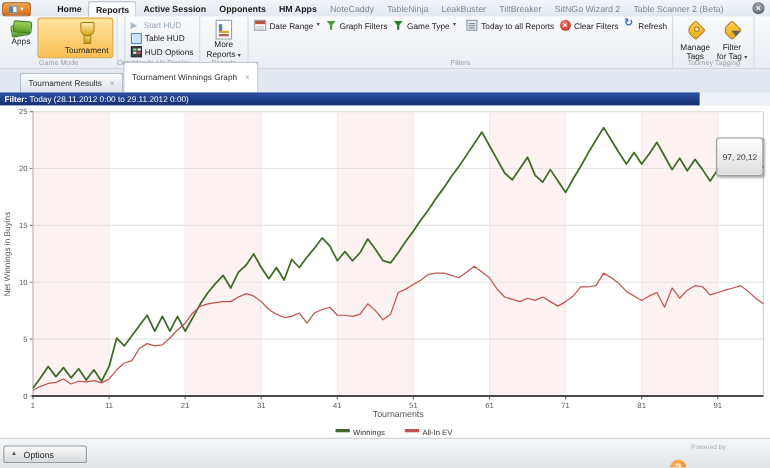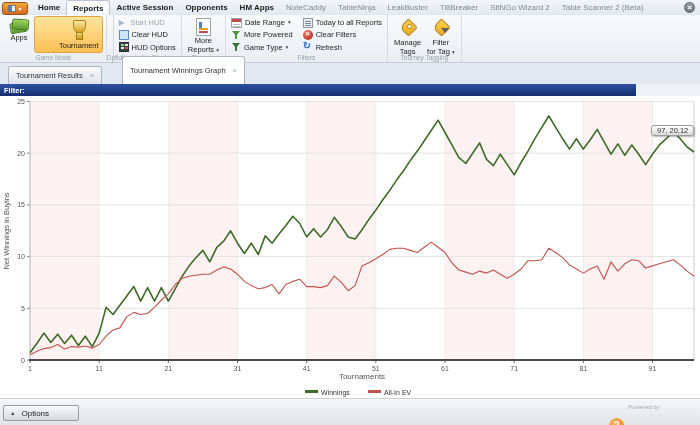--- a/index.html
+++ b/index.html
@@ -9,41 +9,41 @@
 
   
   .titlebar{position:absolute;left:0;top:0;width:700px;height:15px;
             background:linear-gradient(#f2f5f9,#e2e8ef);display:flex;align-items:flex-end;}
   .appmenu-btn{flex:none;margin:1px 4px 0 2px;width:26px;height:13px;border-radius:3px;
                background:linear-gradient(#f2a93d,#d2691e);border:1px solid #a0521a;
                display:flex;align-items:center;justify-content:center;gap:2px;}
   .appmenu-icon{width:8px;height:7px;background:#fff;border:1px solid #6a7a8a;position:relative;}
   .appmenu-icon::before{content:"";position:absolute;left:0;top:0;width:3px;height:5px;background:#4f81bd;}
   .appmenu-caret{font-size:6px;color:#fff;line-height:6px;}
-  .ttabs{display:flex;align-items:flex-end;height:14px;flex:1;min-width:0;}
+  .ttabs{display:flex;align-items:center;height:14px;flex:1;min-width:0;margin-left:14px;}
   .ttab{height:15px;line-height:15px;padding:0 6px;font-size:8px;font-weight:bold;color:#1c1c1c;white-space:nowrap;}
   .ttab.plugin{font-weight:normal;color:#84898f;}
   .ttab.active{background:linear-gradient(#ffffff,#f4f7fa);border:1px solid #bac4cf;border-bottom:none;
                border-radius:3px 3px 0 0;}
   .close-btn{flex:none;width:11px;height:11px;margin:0 5px 2px 2px;border-radius:50%;
              background:linear-gradient(#9aa0a6,#70767c);border:1px solid #5c6268;
              display:flex;align-items:center;justify-content:center;}
   .close-x{color:#fff;font-size:8px;line-height:8px;font-weight:bold;}
 
   
   .ribbon{position:absolute;left:0;top:15px;width:700px;height:48px;
           background:linear-gradient(#f9fafc,#e9edf2);border-bottom:1px solid #c9ced5;
           display:flex;align-items:stretch;padding-left:1px;}
   .rgroup{position:relative;flex:none;border-right:1px solid #d7dbe1;padding:1px 3px 9px 3px;}
   .rg-label{position:absolute;left:0;right:0;bottom:1px;text-align:center;
             font-size:6.5px;color:#9ba1a9;white-space:nowrap;}
   .rg-content{display:flex;height:100%;align-items:stretch;}
   .rg-content.rows{flex-direction:column;justify-content:flex-start;gap:1px;padding-top:1px;}
   .rg-content.cols{gap:6px;}
-  .rg-col{display:flex;flex-direction:column;gap:1px;padding-top:1px;}
+  .rg-col{display:flex;gap:1px;padding-top:1px;}
   .bigbtn{display:flex;flex-direction:column;align-items:center;justify-content:flex-start;
           padding:2px 3px 0 3px;border-radius:3px;min-width:30px;}
   .bigbtn.sel{background:linear-gradient(#ffe49c,#fbbf55);border:1px solid #dfa23f;padding-left:24px;}
   .biglabel{font-size:7.5px;color:#1d1d1d;text-align:center;line-height:1.15;margin-top:1px;white-space:nowrap;}
   .smallbtn{display:flex;align-items:center;gap:3px;font-size:7.5px;color:#1d1d1d;
             height:12px;white-space:nowrap;padding:0 2px;}
   .smallbtn.disabled{color:#9aa6b2;}
   .caret{font-size:5.5px;color:#444;line-height:5px;}
 
   
@@ -100,37 +100,37 @@
       background:linear-gradient(135deg,#ffd24a,#e8a816);border:1px solid #b07c10;
       border-radius:2px 2px 2px 6px;transform:rotate(45deg);}
   .tag-icon::after,.tag-filter-icon::after{content:"";position:absolute;left:9px;top:6px;width:3px;height:3px;
       background:#fff;border:1px solid #b07c10;border-radius:50%;}
   .tag-filter-icon::after{background:#6a6f75;border-color:#4a4f55;border-radius:0;width:0;height:0;background:none;
       border:none;left:10px;top:10px;
       border-left:4px solid transparent;border-right:4px solid transparent;border-top:5px solid #5c626a;}
 
   
   .doctabs{position:absolute;left:0;top:63px;width:700px;height:21px;background:#e2e8ef;
-           display:flex;align-items:flex-end;gap:20px;padding-left:8px;}
+           display:flex;align-items:flex-end;gap:0;padding-left:18px;}
   .dtab{height:18px;display:flex;align-items:center;gap:7px;padding:0 7px;
         border:1px solid #aeb8c4;border-bottom:none;border-radius:3px 3px 0 0;
         background:linear-gradient(#fafbfc,#dde3ea);font-size:7.5px;color:#333;white-space:nowrap;}
   .dtab.active{background:#fff;height:28px;}
   .dtab-x{color:#98a2ae;font-size:7.5px;line-height:7px;}
 
   
   .filterbar{position:absolute;left:0;top:84px;width:636px;height:12px;
              background:linear-gradient(#2c52a4,#152e6e);color:#fff;font-size:7.5px;
              display:flex;align-items:center;padding-left:4px;gap:2px;white-space:nowrap;}
   .fb-label{font-weight:bold;}
 
   
   .chart-wrap{position:absolute;left:0;top:96px;width:700px;height:302px;background:#fff;}
   .chart-wrap svg{position:absolute;left:0;top:0;}
-  .tooltip{position:absolute;left:651px;top:29px;padding:0 5px;border:1px solid #9a9a9a;border-radius:3px;
+  .tooltip{position:absolute;left:651px;top:29px;padding:12px 5px;border:1px solid #9a9a9a;border-radius:3px;
            background:linear-gradient(#ffffff,#dcdcdc);font-size:7.5px;color:#333;
            box-shadow:1px 1px 2px rgba(0,0,0,.3);white-space:nowrap;}
 
   
   .statusbar{position:absolute;left:0;top:398px;width:700px;height:27px;
              background:linear-gradient(#f6f7f8,#e1e3e7);border-top:1px solid #cdd1d7;}
   .options-btn{position:absolute;left:3px;top:6px;height:16px;width:76px;border:1px solid #979ba1;border-radius:2px;
                background:linear-gradient(#fafafa,#d7d9dc);display:flex;align-items:center;gap:6px;
                padding:0 6px;font-size:8px;color:#222;}
   .up-arrow{font-size:5.5px;color:#444;}
@@ -187,21 +187,21 @@
         <div class="rg-label">Options</div>
       </div>
       <div class="rgroup">
         <div class="rg-content rows">
           <div class="smallbtn disabled">
             <span class="icon play-icon"></span>
             <span>Start HUD</span>
           </div>
           <div class="smallbtn">
             <span class="icon stop-icon"></span>
-            <span>Clear HUD</span>
+            <span>Table HUD</span>
           </div>
           <div class="smallbtn">
             <span class="icon hud-options-icon"></span>
             <span>HUD Options</span>
           </div>
         </div>
         <div class="rg-label">Heads-Up Display</div>
       </div>
       <div class="rgroup">
         <div class="rg-content big">
@@ -215,21 +215,21 @@
       <div class="rgroup">
         <div class="rg-content cols">
           <div class="rg-col">
             <div class="smallbtn">
               <span class="icon date-range-icon"></span>
               <span>Date Range</span>
               <span class="caret">▾</span>
             </div>
             <div class="smallbtn">
               <span class="icon more-filters-icon"></span>
-              <span>More Powered</span>
+              <span>Graph Filters</span>
             </div>
             <div class="smallbtn">
               <span class="icon game-type-icon"></span>
               <span>Game Type</span>
               <span class="caret">▾</span>
             </div>
           </div>
           <div class="rg-col">
             <div class="smallbtn">
               <span class="icon apply-icon"></span>
@@ -268,20 +268,21 @@
         <span class="dtab-x">×</span>
       </div>
       <div class="dtab active">
         <span>Tournament Winnings Graph</span>
         <span class="dtab-x">×</span>
       </div>
     </div>
 
   <div class="filterbar">
     <span class="fb-label">Filter:</span>
+    <span class="fb-value">Today (28.11.2012 0:00 to 29.11.2012 0:00)</span>
   </div>
 
   <div class="chart-wrap">
     <svg id="chart-svg" width="700" height="302">
         <rect x="30" y="5.5" width="69.16666666666667" height="258.5" fill="#fcf2f1"></rect>
         <rect x="99.16666666666667" y="5.5" width="69.16666666666667" height="258.5" fill="#ffffff"></rect>
         <rect x="168.33333333333334" y="5.5" width="69.16666666666666" height="258.5" fill="#fcf2f1"></rect>
         <rect x="237.5" y="5.5" width="69.16666666666669" height="258.5" fill="#ffffff"></rect>
         <rect x="306.6666666666667" y="5.5" width="69.16666666666663" height="258.5" fill="#fcf2f1"></rect>
         <rect x="375.8333333333333" y="5.5" width="69.16666666666669" height="258.5" fill="#ffffff"></rect>

